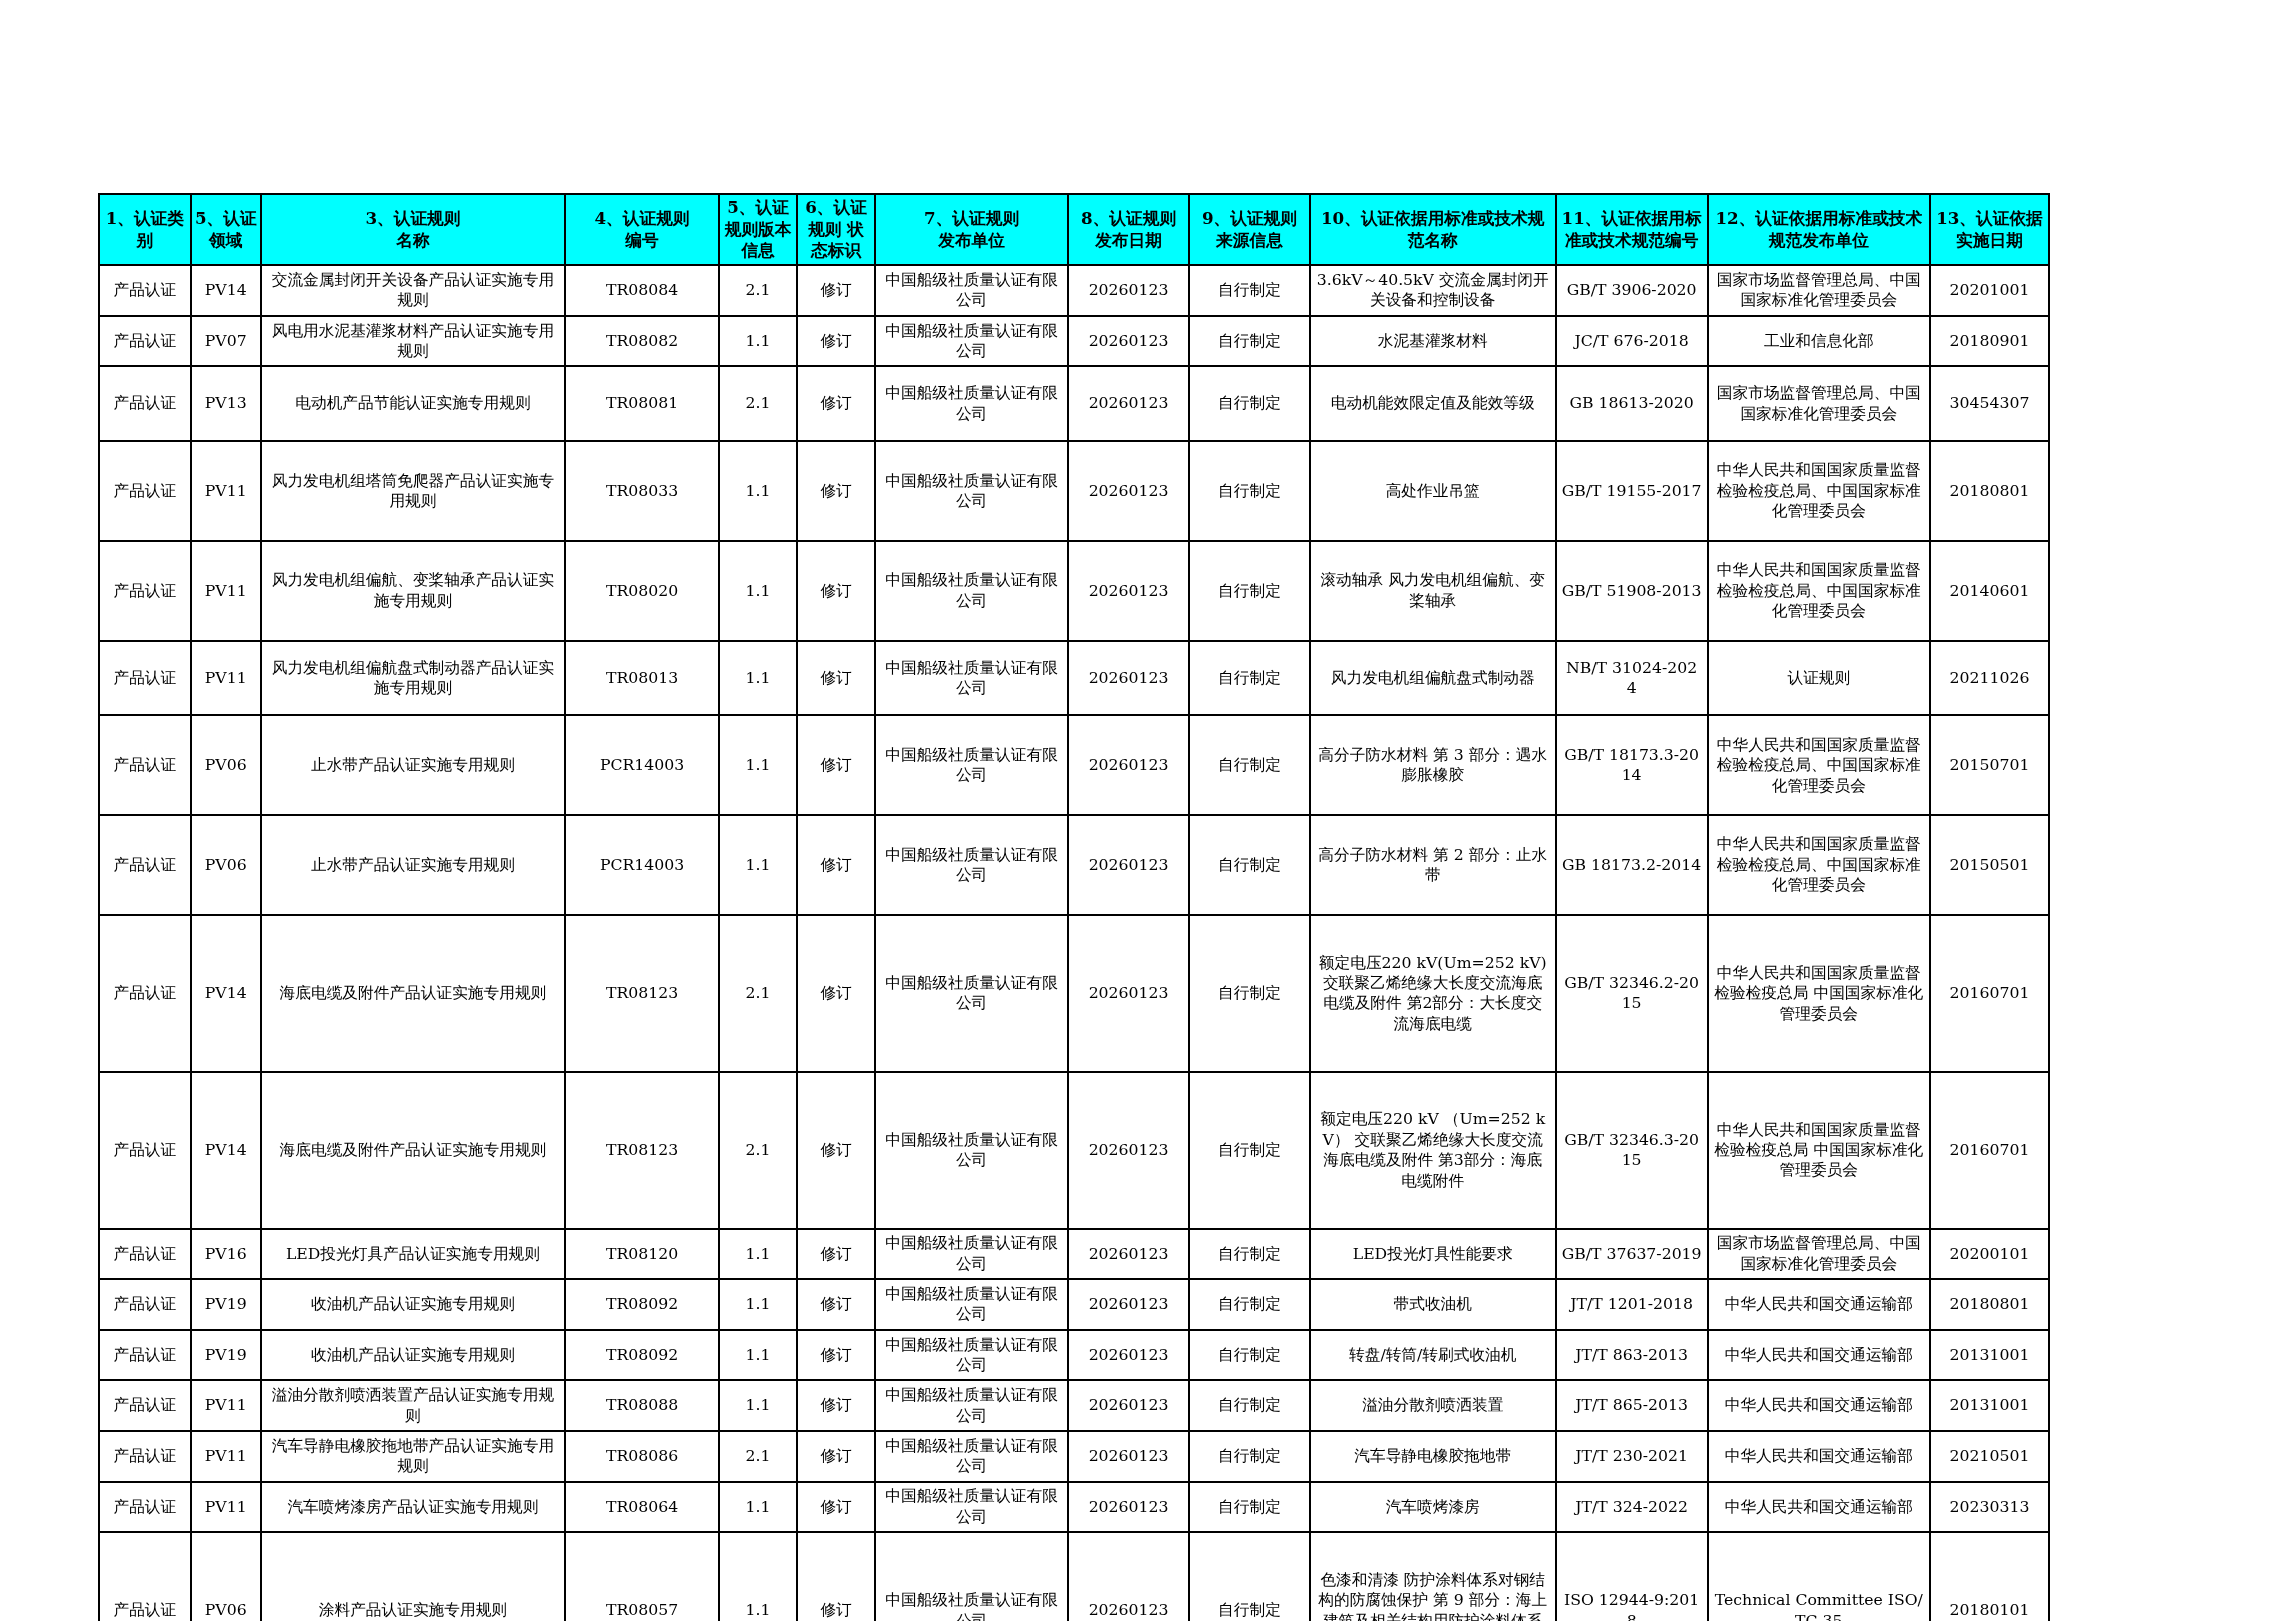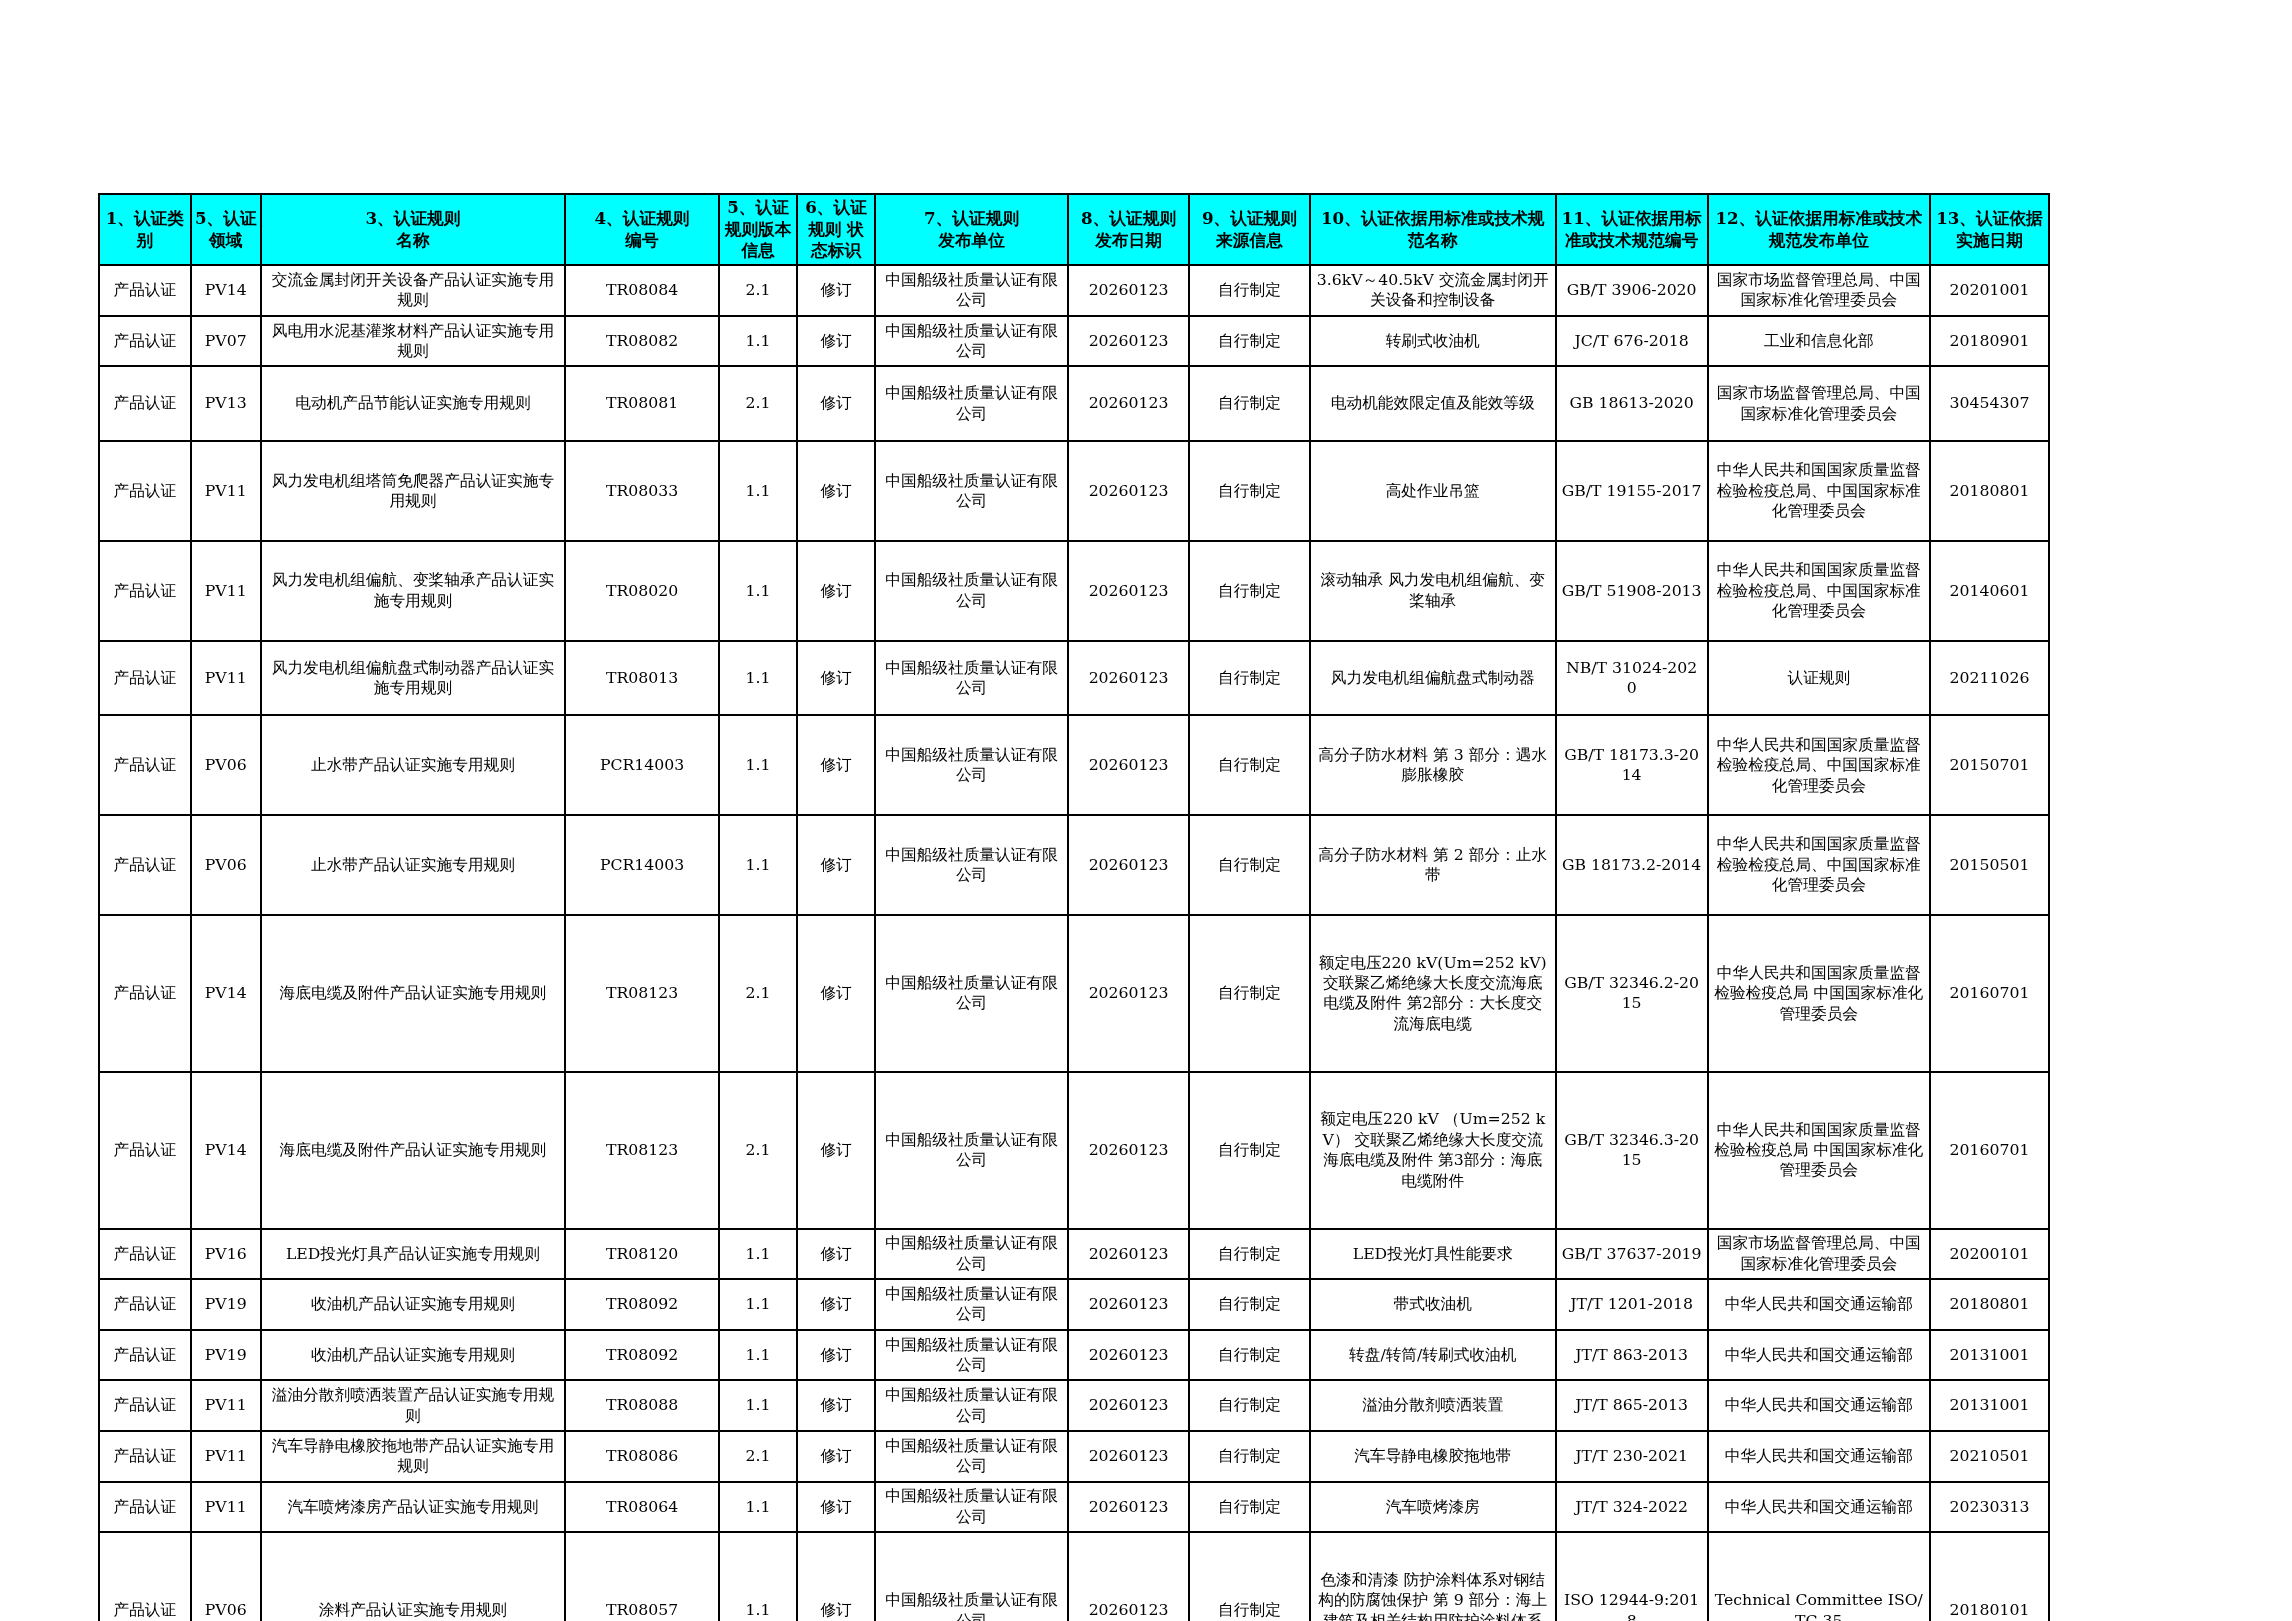--- a/index.html
+++ b/index.html
@@ -135,21 +135,21 @@
         <tr>
           <td>产品认证</td>
           <td>PV07</td>
           <td>风电用水泥基灌浆材料产品认证实施专用规则</td>
           <td>TR08082</td>
           <td>1.1</td>
           <td>修订</td>
           <td>中国船级社质量认证有限公司</td>
           <td>20260123</td>
           <td>自行制定</td>
-          <td>转刷式收油机</td>
+          <td>水泥基灌浆材料</td>
           <td>JC/T 676-2018</td>
           <td>工业和信息化部</td>
           <td>20180901</td>
         </tr>
         <tr class="med">
           <td>产品认证</td>
           <td>PV13</td>
           <td>电动机产品节能认证实施专用规则</td>
           <td>TR08081</td>
           <td>2.1</td>
@@ -196,21 +196,21 @@
           <td>产品认证</td>
           <td>PV11</td>
           <td>风力发电机组偏航盘式制动器产品认证实施专用规则</td>
           <td>TR08013</td>
           <td>1.1</td>
           <td>修订</td>
           <td>中国船级社质量认证有限公司</td>
           <td>20260123</td>
           <td>自行制定</td>
           <td>风力发电机组偏航盘式制动器</td>
-          <td>NB/T 31024-2020</td>
+          <td>NB/T 31024-2024</td>
           <td>认证规则</td>
           <td>20211026</td>
         </tr>
         <tr class="tall">
           <td>产品认证</td>
           <td>PV06</td>
           <td>止水带产品认证实施专用规则</td>
           <td>PCR14003</td>
           <td>1.1</td>
           <td>修订</td>

